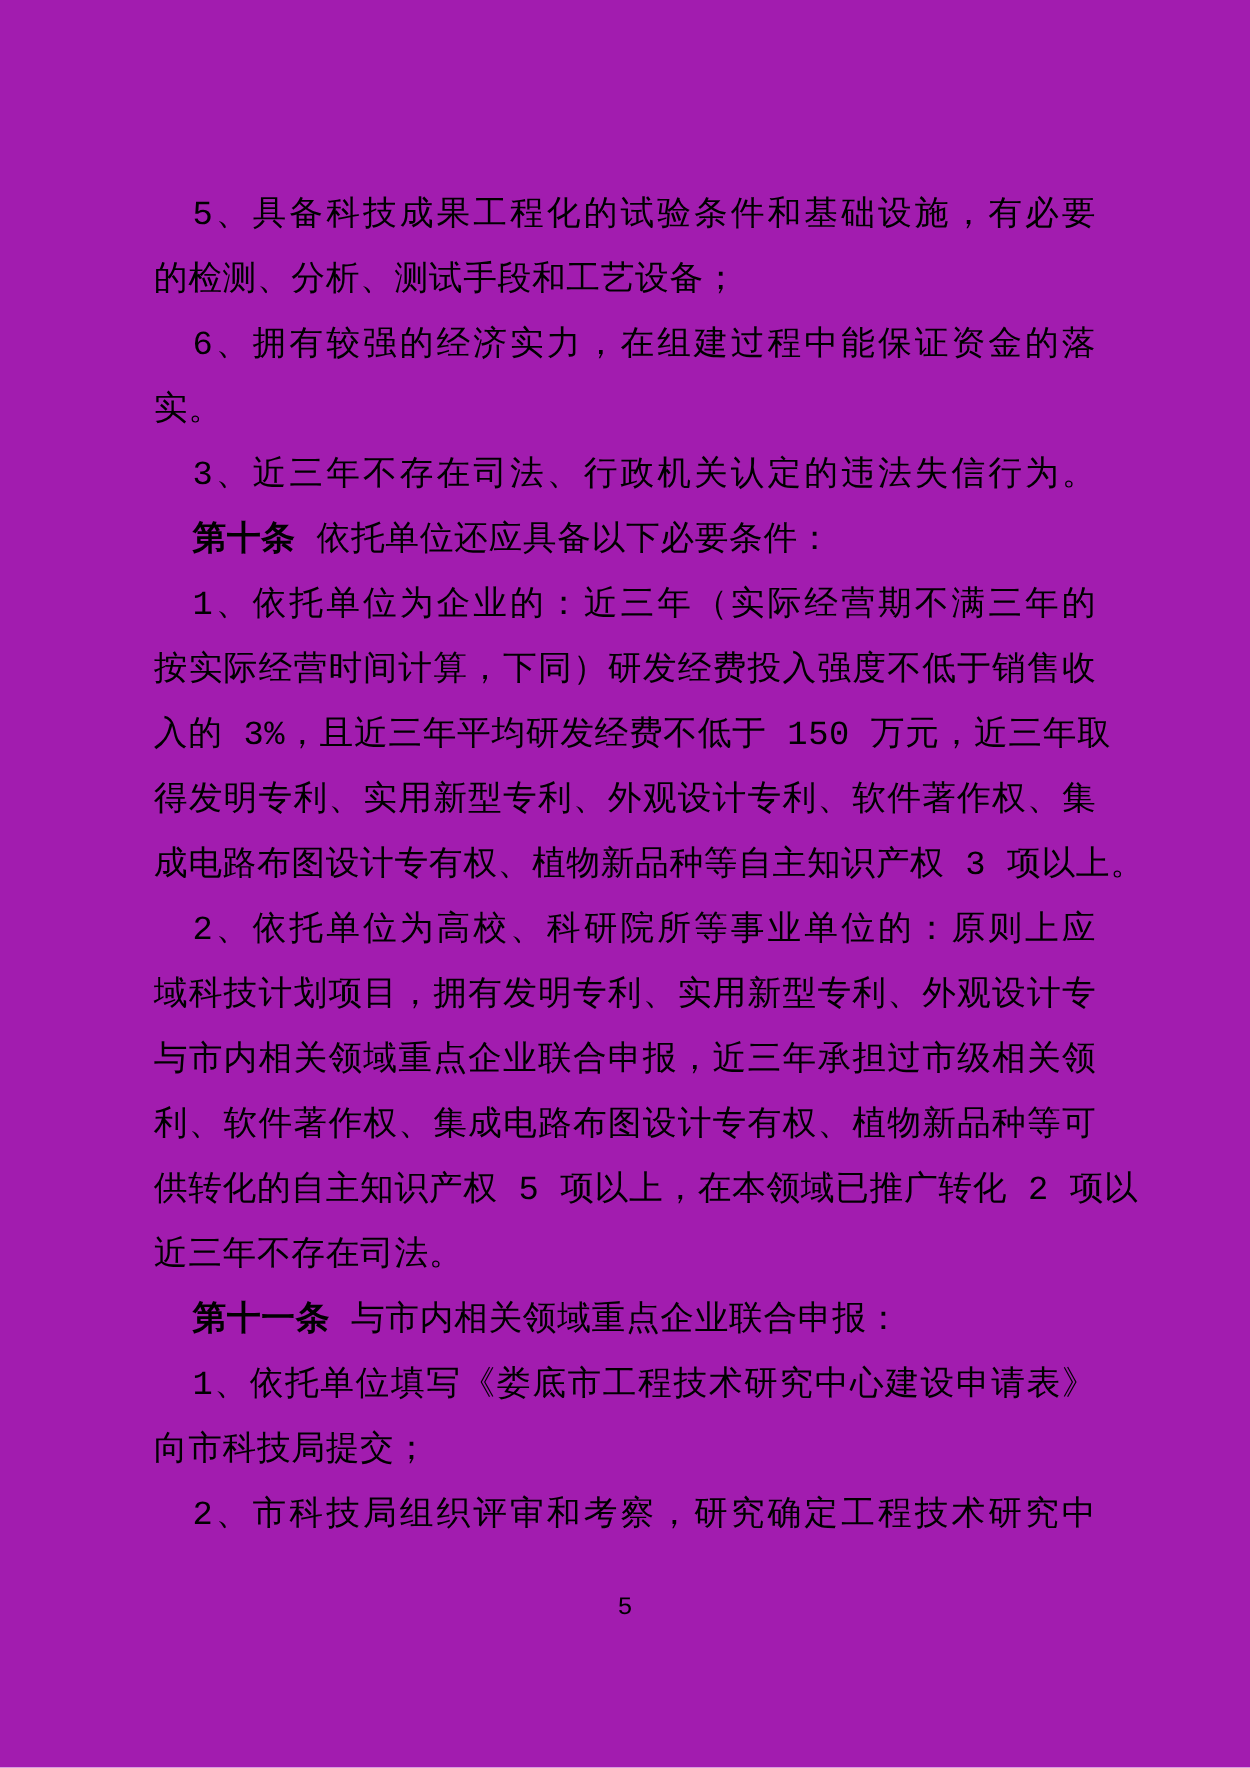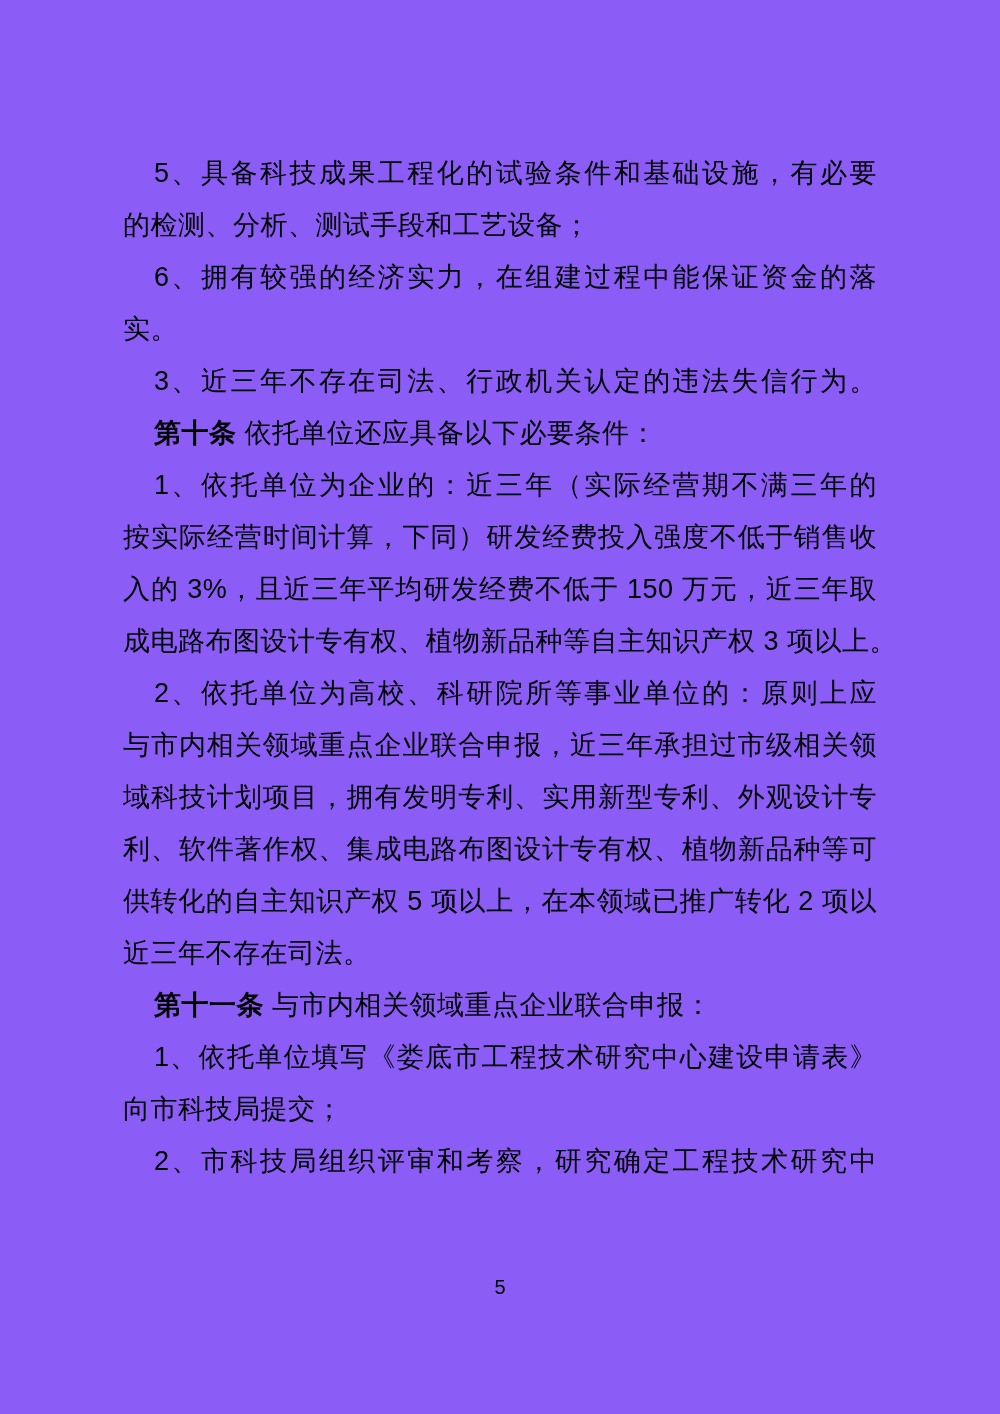--- a/index.html
+++ b/index.html
@@ -4,23 +4,23 @@
 <style>
   html, body {
     margin: 0;
     padding: 0;
     background: #ffffff;
   }
   .page {
     position: relative;
     width: 1000px;
     height: 1414px;
-    background: #8b5cf6;
+    background: #a21caf;
     overflow: hidden;
-    font-family: Liberation Sans, sans-serif;
+    font-family: Liberation Mono, monospace;
     color: #000000;
   }
   .doc-content {
     position: absolute;
     left: 123px;
     top: 147px;
     width: 754px;
     font-size: 27px;
   }
   .paragraph {
@@ -72,26 +72,27 @@
       <div class="paragraph">
         <div class="line justify indent"><span>3、近三年不存在司法、行政机关认定的违法失信行为。</span></div>
       </div>
       <div class="paragraph">
         <div class="line indent"><span class="seg-bold">第十条</span><span> 依托单位还应具备以下必要条件：</span></div>
       </div>
       <div class="paragraph">
         <div class="line justify indent"><span>1、依托单位为企业的：近三年（实际经营期不满三年的</span></div>
         <div class="line justify"><span>按实际经营时间计算，下同）研发经费投入强度不低于销售收</span></div>
         <div class="line justify"><span>入的 3%，且近三年平均研发经费不低于 150 万元，近三年取</span></div>
+        <div class="line justify"><span>得发明专利、实用新型专利、外观设计专利、软件著作权、集</span></div>
         <div class="line justify"><span>成电路布图设计专有权、植物新品种等自主知识产权 3 项以上。</span></div>
       </div>
       <div class="paragraph">
         <div class="line justify indent"><span>2、依托单位为高校、科研院所等事业单位的：原则上应</span></div>
+        <div class="line justify"><span>域科技计划项目，拥有发明专利、实用新型专利、外观设计专</span></div>
         <div class="line justify"><span>与市内相关领域重点企业联合申报，近三年承担过市级相关领</span></div>
-        <div class="line justify"><span>域科技计划项目，拥有发明专利、实用新型专利、外观设计专</span></div>
         <div class="line justify"><span>利、软件著作权、集成电路布图设计专有权、植物新品种等可</span></div>
         <div class="line justify"><span>供转化的自主知识产权 5 项以上，在本领域已推广转化 2 项以</span></div>
         <div class="line"><span>近三年不存在司法。</span></div>
       </div>
       <div class="paragraph">
         <div class="line indent"><span class="seg-bold">第十一条</span><span> 与市内相关领域重点企业联合申报：</span></div>
       </div>
       <div class="paragraph">
         <div class="line justify indent"><span>1、依托单位填写《娄底市工程技术研究中心建设申请表》</span></div>
         <div class="line"><span>向市科技局提交；</span></div>

